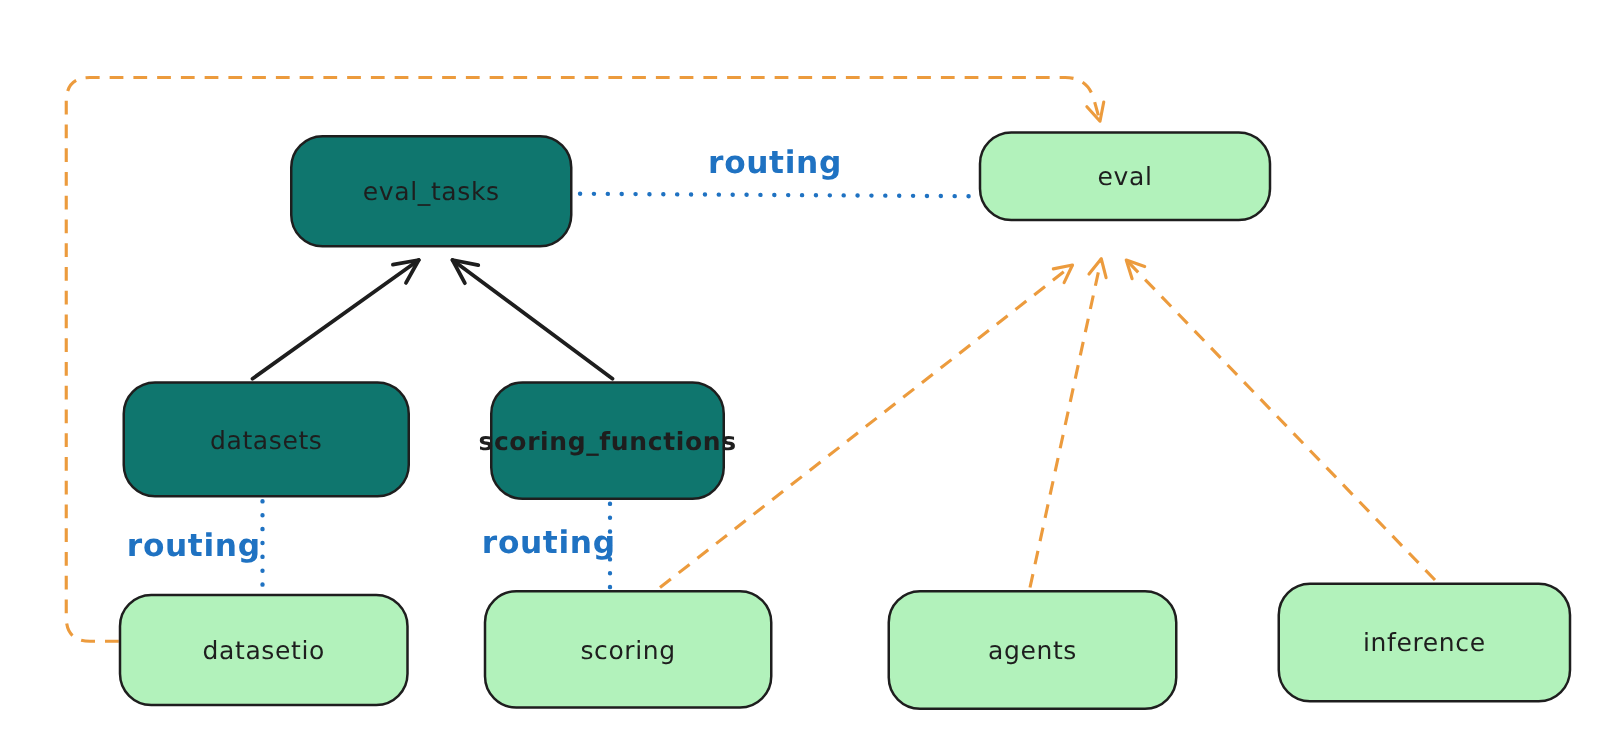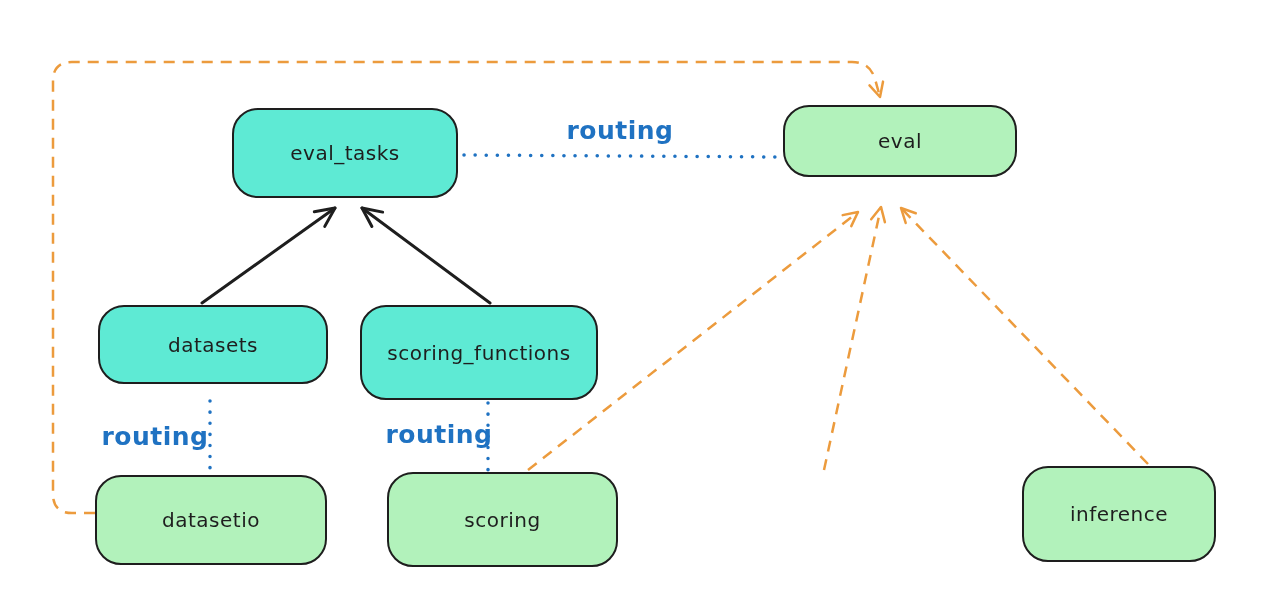--- a/index.html
+++ b/index.html
@@ -14,30 +14,30 @@
   .node{
     position:absolute;
     display:flex;align-items:center;justify-content:center;
     border:2.5px solid #1e1e1e;
     border-radius:26px;
     font-size:20px;
     color:#1e1e1e;
     letter-spacing:.5px;
     box-sizing:border-box;
   }
-  .node.blue{background:#5eead4;}
+  .node.blue{background:#0f766e;}
   .node.green{background:#b2f2bb;}
   #n-eval_tasks{left:232px;top:108px;width:226px;height:90px;}
   #n-eval{left:783px;top:105px;width:234px;height:72px;}
-  #n-datasets{left:98px;top:305px;width:230px;height:79px;}
-  #n-scoring_functions{left:360px;top:305px;width:238px;height:95px;}
+  #n-datasets{left:98px;top:305px;width:230px;height:93px;}
+  #n-scoring_functions{left:392px;top:305px;width:188px;height:95px;font-weight:bold;}
   #n-datasetio{left:95px;top:475px;width:232px;height:90px;}
   #n-scoring{left:387px;top:472px;width:231px;height:95px;}
   #n-agents{left:710px;top:472px;width:232px;height:96px;}
-  #n-inference{left:1022px;top:466px;width:194px;height:96px;}
+  #n-inference{left:1022px;top:466px;width:235px;height:96px;}
   .edge-label{
     position:absolute;
     transform:translate(-50%,-50%);
     color:#1f72c2;
     font-size:25px;
     font-weight:600;
     letter-spacing:.5px;
     white-space:nowrap;
   }
   #lbl-routing-top{left:620px;top:130px;}
@@ -71,19 +71,20 @@
     <line x1="824" y1="470" x2="881" y2="207" stroke="#ec9b3d" stroke-width="2.5" stroke-dasharray="11 8" marker-end="url(#arrow-orange)"></line>
     <line x1="1148" y1="464" x2="901" y2="208" stroke="#ec9b3d" stroke-width="2.5" stroke-dasharray="11 8" marker-end="url(#arrow-orange)"></line>
   </svg>
 
   <div class="node blue" id="n-eval_tasks">eval_tasks</div>
   <div class="node green" id="n-eval">eval</div>
   <div class="node blue" id="n-datasets">datasets</div>
   <div class="node blue" id="n-scoring_functions">scoring_functions</div>
   <div class="node green" id="n-datasetio">datasetio</div>
   <div class="node green" id="n-scoring">scoring</div>
+  <div class="node green" id="n-agents">agents</div>
   <div class="node green" id="n-inference">inference</div>
 
   <span class="edge-label" id="lbl-routing-top">routing</span>
   <span class="edge-label" id="lbl-routing-datasets">routing</span>
   <span class="edge-label" id="lbl-routing-scoring">routing</span>
 
 </div>
 
 </body></html>

